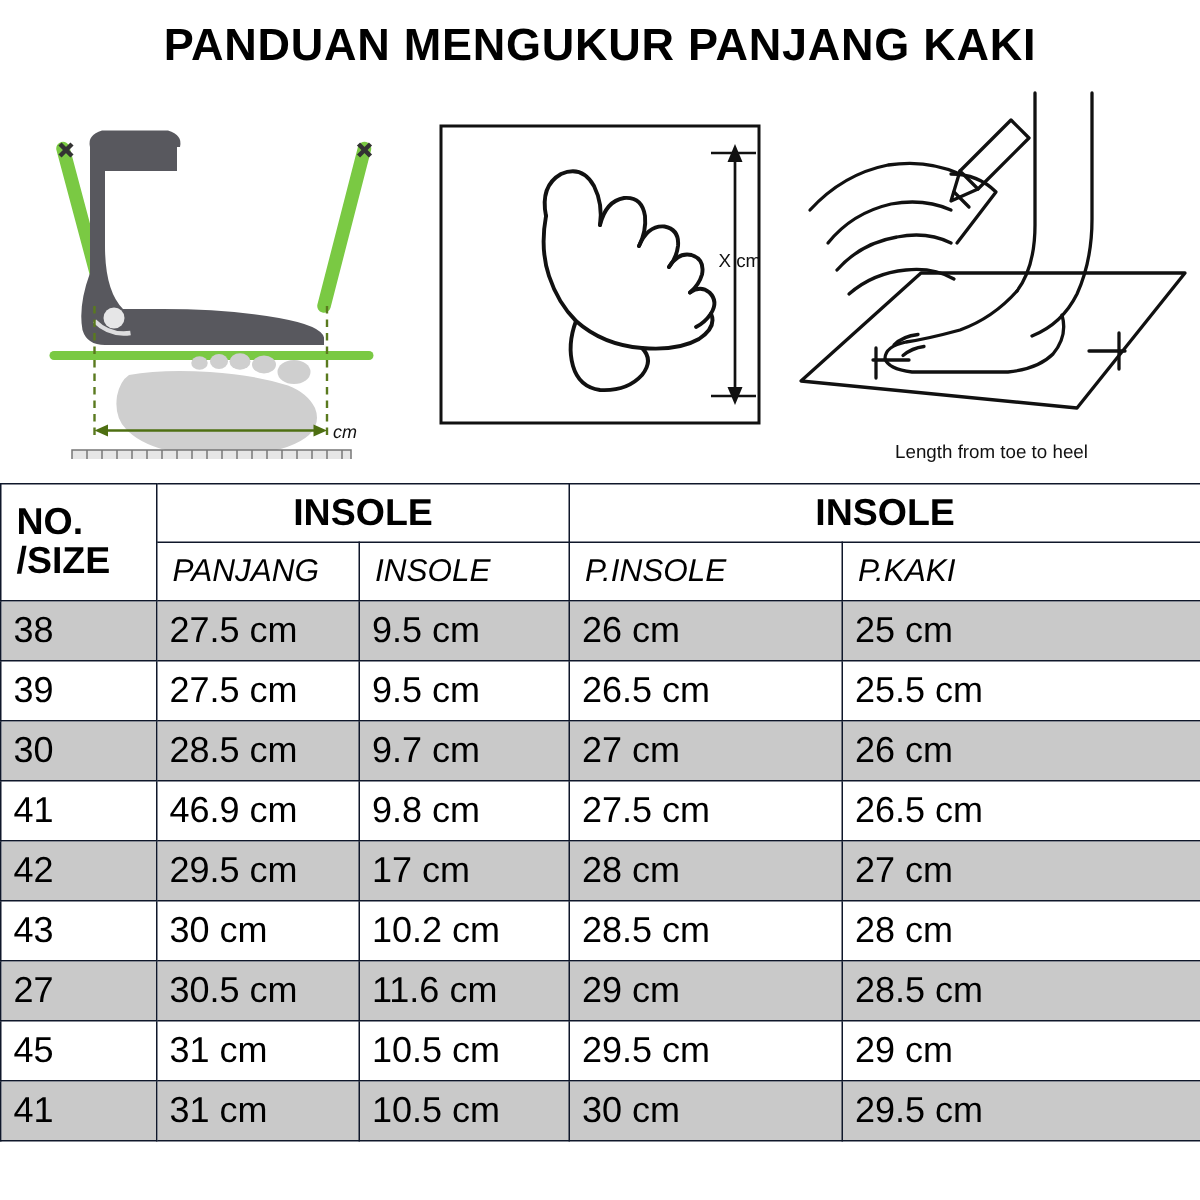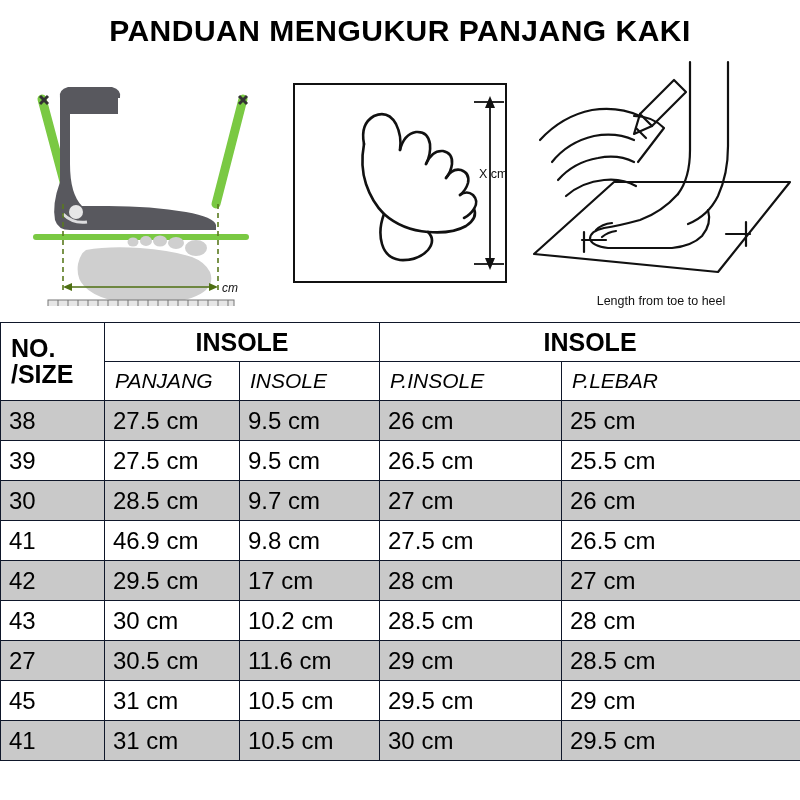--- a/index.html
+++ b/index.html
@@ -274,21 +274,21 @@
             <div>NO.</div>
             <div>/SIZE</div>
           </th>
           <th class="hdr-group" colspan="2">INSOLE</th>
           <th class="hdr-group" colspan="2">INSOLE</th>
         </tr>
         <tr>
           <th class="hdr-sub">PANJANG</th>
           <th class="hdr-sub">INSOLE</th>
           <th class="hdr-sub">P.INSOLE</th>
-          <th class="hdr-sub">P.LEBAR</th>
+          <th class="hdr-sub">P.KAKI</th>
         </tr>
       </thead>
       <tbody>
         <tr class="shaded">
           <td class="size-cell">38</td>
           <td class="cell">27.5 cm</td>
           <td class="cell">9.5 cm</td>
           <td class="cell">26 cm</td>
           <td class="cell">25 cm</td>
         </tr>

